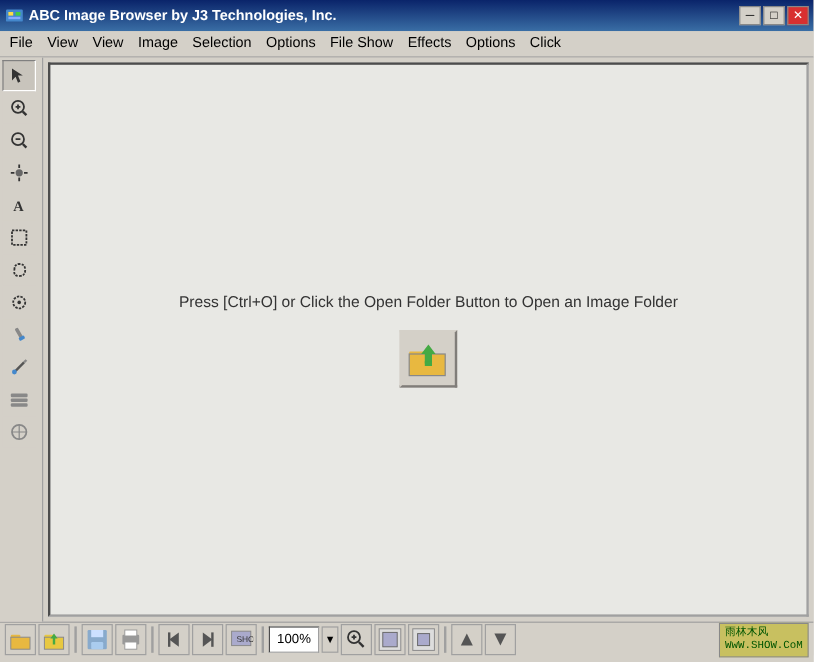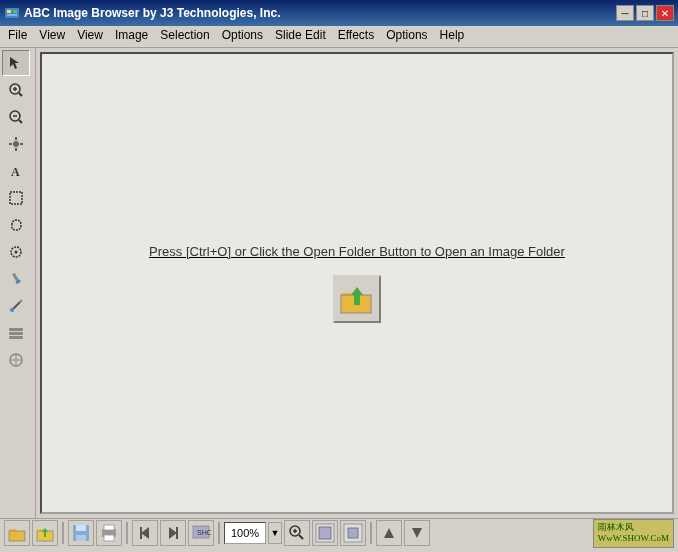--- a/index.html
+++ b/index.html
@@ -116,21 +116,20 @@
     #content-area {
       flex: 1;
       background: #e8e8e4;
       display: flex;
       flex-direction: column;
       align-items: center;
       justify-content: center;
       gap: 16px;
       border: 2px inset #a0a0a0;
       margin: 4px;
-      text-decoration: underline;
     }
 
     #prompt-text {
       font-size: 13px;
       color: #333;
     }
 
     #open-folder-btn {
       width: 48px;
       height: 48px;
@@ -194,21 +193,21 @@
     
     #watermark {
       position: absolute;
       bottom: 4px;
       right: 4px;
       background: #c8c060;
       color: #005500;
       font-size: 9px;
       padding: 2px 4px;
       border: 1px solid #888;
-      font-family: Liberation Serif, serif;
+      font-family: Liberation Mono, monospace;
     }
   </style>
 </head>
 <body>
 
 <div id="title-bar">
   <div id="title-left">
     <div id="title-icon">
       <svg width="16" height="16" viewBox="0 0 16 16">
         <rect x="1" y="3" width="14" height="10" fill="#4488cc" rx="1"></rect>
@@ -226,24 +225,24 @@
   </div>
 </div>
 
 <div id="menu-bar">
 <div class="menu-item">File</div>
     <div class="menu-item">View</div>
     <div class="menu-item">View</div>
     <div class="menu-item">Image</div>
     <div class="menu-item">Selection</div>
     <div class="menu-item">Options</div>
-    <div class="menu-item">Slide Edit</div>
+    <div class="menu-item">File Show</div>
     <div class="menu-item">Effects</div>
     <div class="menu-item">Options</div>
-    <div class="menu-item">Help</div>
+    <div class="menu-item">Click</div>
   </div>
 
 <div id="main-layout">
 
   <div id="left-toolbar">
   <div class="tool-btn active" title="Select">
         <svg width="16" height="16" viewBox="0 0 16 16">
           <polygon points="2,2 2,12 5,9 7,14 9,13 7,8 11,8" fill="#333"></polygon>
         </svg>
       </div>

